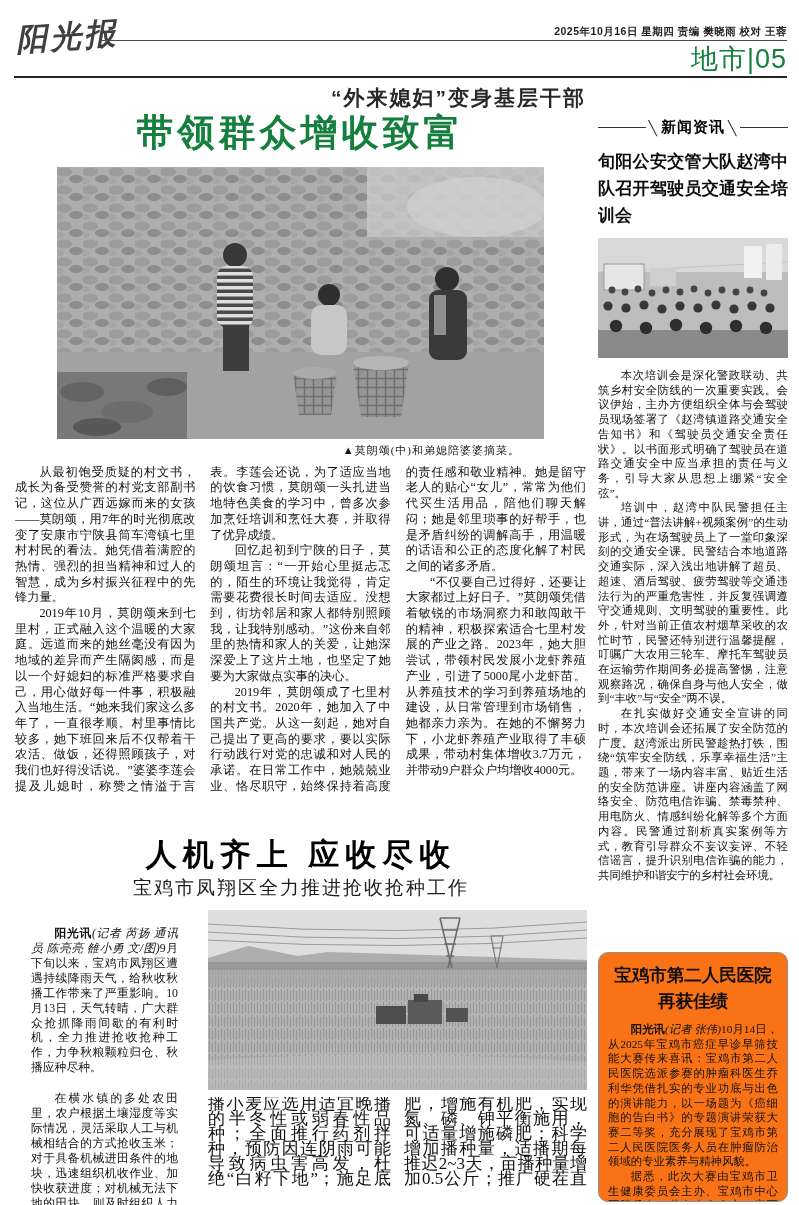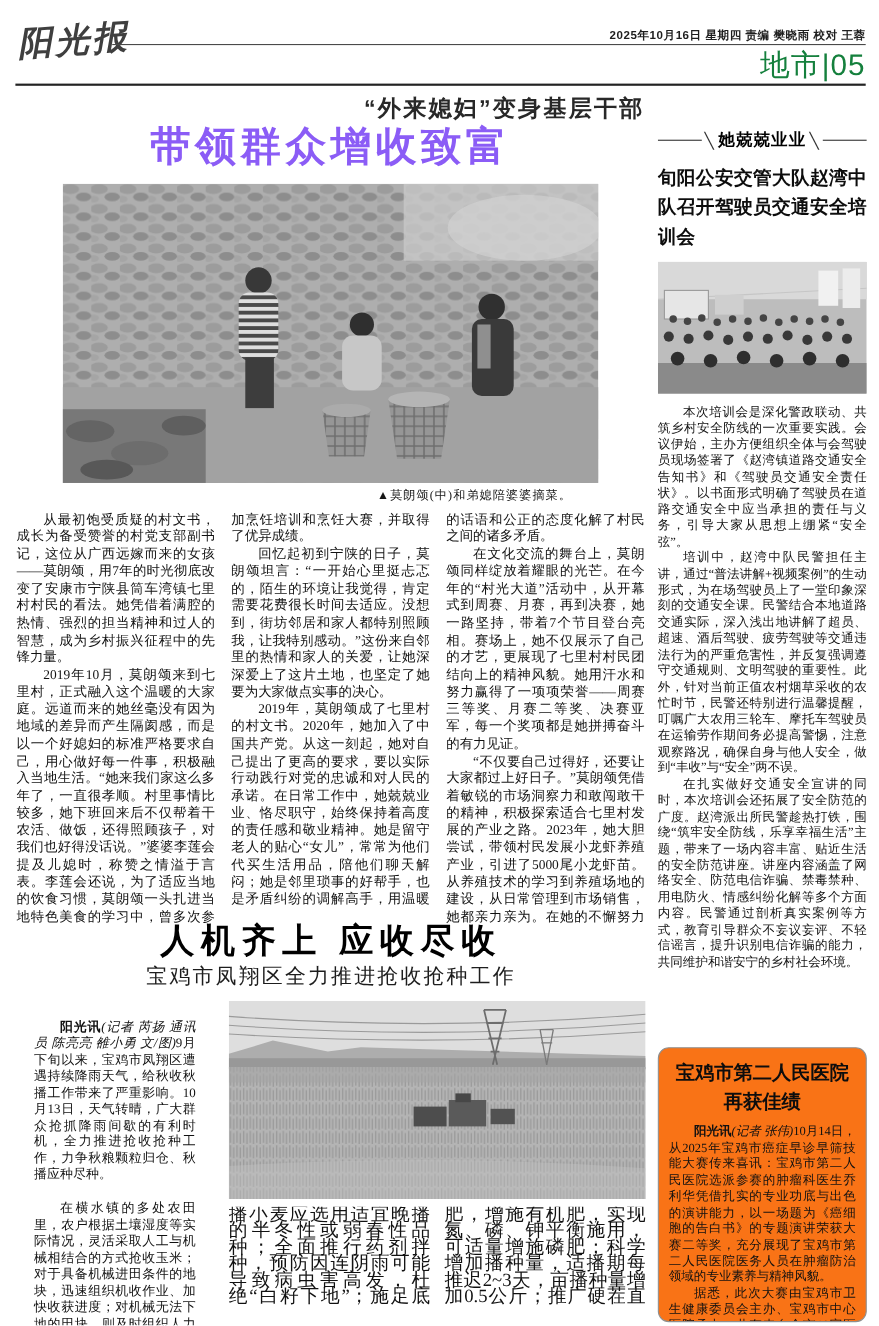--- a/index.html
+++ b/index.html
@@ -18,21 +18,21 @@
   .rule-thin{position:absolute;top:40px;left:102px;right:12px;height:1px;background:#4a4a4a;}
   .section-label{position:absolute;right:12px;top:41px;font-family:"Liberation Sans",sans-serif;
     font-size:27px;font-weight:500;color:#15803d;letter-spacing:1px;}
   .rule-thick{position:absolute;top:76px;left:14px;right:12px;height:2px;background:#232323;}
 
   
   .lead{position:absolute;left:15px;top:84px;width:571px;}
   .lead-kicker{text-align:right;font-family:"Liberation Sans",sans-serif;
     font-size:21px;font-weight:600;color:#282828;letter-spacing:2px;}
   .lead-title{text-align:center;font-family:"Liberation Sans",sans-serif;
-    font-size:37px;font-weight:900;color:#8b5cf6;letter-spacing:4px;margin-top:1px;line-height:1.1;}
+    font-size:37px;font-weight:900;color:#15803d;letter-spacing:4px;margin-top:1px;line-height:1.1;}
   .lead-photo{display:block;margin:13px auto 0;width:487px;height:272px;}
   .lead-caption{width:487px;margin:4px auto 0;text-align:right;font-size:11px;color:#161616;
     padding-right:24px;box-sizing:border-box;letter-spacing:1px;}
   .lead-body{margin-top:7px;height:378px;overflow:hidden;
     column-count:3;column-gap:15px;font-size:12.2px;line-height:15.7px;text-align:justify;}
   .lead-body p{margin:0;text-indent:2em;}
   .byline-main{font-weight:700;text-indent:0 !important;text-decoration:underline;}
 
   
   .mid{position:absolute;left:15px;top:838px;width:572px;height:367px;overflow:hidden;}
@@ -127,21 +127,20 @@
     <ellipse cx="258" cy="206" rx="22" ry="6" fill="#ababab"></ellipse>
   </svg>
 
   <div class="lead-caption">▲莫朗颂(中)和弟媳陪婆婆摘菜。</div>
 
   <div class="lead-body">
     <p>从最初饱受质疑的村文书，成长为备受赞誉的村党支部副书记，这位从广西远嫁而来的女孩——莫朗颂，用7年的时光彻底改变了安康市宁陕县筒车湾镇七里村村民的看法。她凭借着满腔的热情、强烈的担当精神和过人的智慧，成为乡村振兴征程中的先锋力量。</p>
     <p>2019年10月，莫朗颂来到七里村，正式融入这个温暖的大家庭。远道而来的她丝毫没有因为地域的差异而产生隔阂感，而是以一个好媳妇的标准严格要求自己，用心做好每一件事，积极融入当地生活。“她来我们家这么多年了，一直很孝顺。村里事情比较多，她下班回来后不仅帮着干农活、做饭，还得照顾孩子，对我们也好得没话说。”婆婆李莲会提及儿媳时，称赞之情溢于言表。李莲会还说，为了适应当地的饮食习惯，莫朗颂一头扎进当地特色美食的学习中，曾多次参加烹饪培训和烹饪大赛，并取得了优异成绩。</p>
     <p>回忆起初到宁陕的日子，莫朗颂坦言：“一开始心里挺忐忑的，陌生的环境让我觉得，肯定需要花费很长时间去适应。没想到，街坊邻居和家人都特别照顾我，让我特别感动。”这份来自邻里的热情和家人的关爱，让她深深爱上了这片土地，也坚定了她要为大家做点实事的决心。</p>
     <p>2019年，莫朗颂成了七里村的村文书。2020年，她加入了中国共产党。从这一刻起，她对自己提出了更高的要求，要以实际行动践行对党的忠诚和对人民的承诺。在日常工作中，她兢兢业业、恪尽职守，始终保持着高度的责任感和敬业精神。她是留守老人的贴心“女儿”，常常为他们代买生活用品，陪他们聊天解闷；她是邻里琐事的好帮手，也是矛盾纠纷的调解高手，用温暖的话语和公正的态度化解了村民之间的诸多矛盾。</p>
-    <p>在文化交流的舞台上，莫朗颂同样绽放着耀眼的光芒。在今年的“村光大道”活动中，从开幕式到周赛、月赛，再到决赛，她一路坚持，带着7个节目登台亮相。赛场上，她不仅展示了自己的才艺，更展现了七里村村民团结向上的精神风貌。她用汗水和努力赢得了一项项荣誉——周赛三等奖、月赛二等奖、决赛亚军，每一个奖项都是她拼搏奋斗的有力见证。</p>
     <p>“不仅要自己过得好，还要让大家都过上好日子。”莫朗颂凭借着敏锐的市场洞察力和敢闯敢干的精神，积极探索适合七里村发展的产业之路。2023年，她大胆尝试，带领村民发展小龙虾养殖产业，引进了5000尾小龙虾苗。从养殖技术的学习到养殖场地的建设，从日常管理到市场销售，她都亲力亲为。在她的不懈努力下，小龙虾养殖产业取得了丰硕成果，带动村集体增收3.7万元，并带动9户群众户均增收4000元。</p>
 
   </div>
 </div>
 
 <div class="mid">
   <div class="mid-title">人机齐上 应收尽收</div>
   <div class="mid-sub">宝鸡市凤翔区全力推进抢收抢种工作</div>
   <div class="mid-body">
     <div class="mid-left">
@@ -175,21 +174,21 @@
         <p>播小麦应选用适宜晚播的半冬性或弱春性品种；全面推行药剂拌种，预防因连阴雨可能导致病虫害高发，杜绝“白籽下地”；施足底肥，增施有机肥，实现氮、磷、钾平衡施用，可适量增施磷肥；科学增加播种量，适播期每推迟2~3天，亩播种量增加0.5公斤；推广硬茬直播，优先采用耕播施肥一体化机械，播种深度控制在2~3厘米，最大限度减轻“秋淋”天气带来的不利影响。</p>
       </div>
     </div>
   </div>
 </div>
 
 <div class="news">
   <div class="news-header">
     <span class="hline"></span>
     <span class="slash">╲</span>
-    <span>她兢兢业业</span>
+    <span>新闻资讯</span>
     <span class="slash">╲</span>
     <span class="hline"></span>
   </div>
 
   <div class="news-headline">旬阳公安交管大队赵湾中队召开驾驶员交通安全培训会</div>
 
   <svg class="news-photo" viewBox="0 0 190 120" xmlns="http://www.w3.org/2000/svg" role="img">
     <rect width="190" height="120" fill="#bdbdbd"></rect>
     <rect width="190" height="34" fill="#d9d9d9"></rect>
     <path d="M0 34 L190 24" stroke="#c6c6c6" stroke-width="1"></path>

